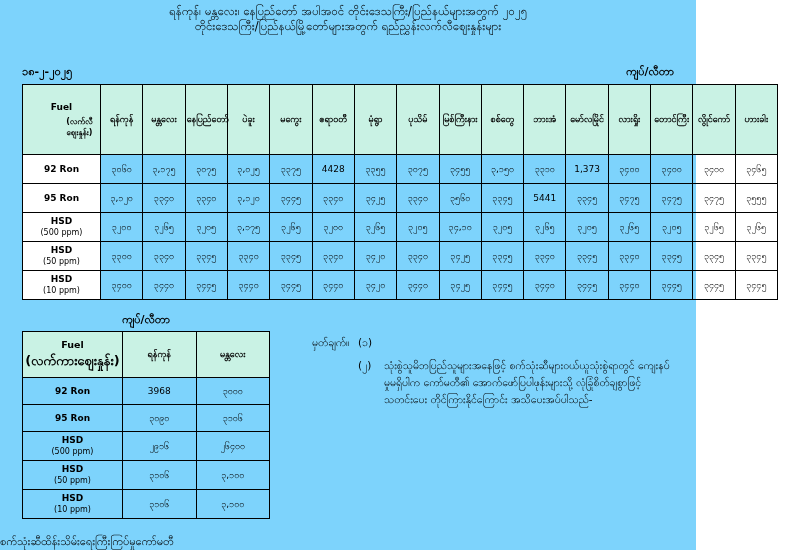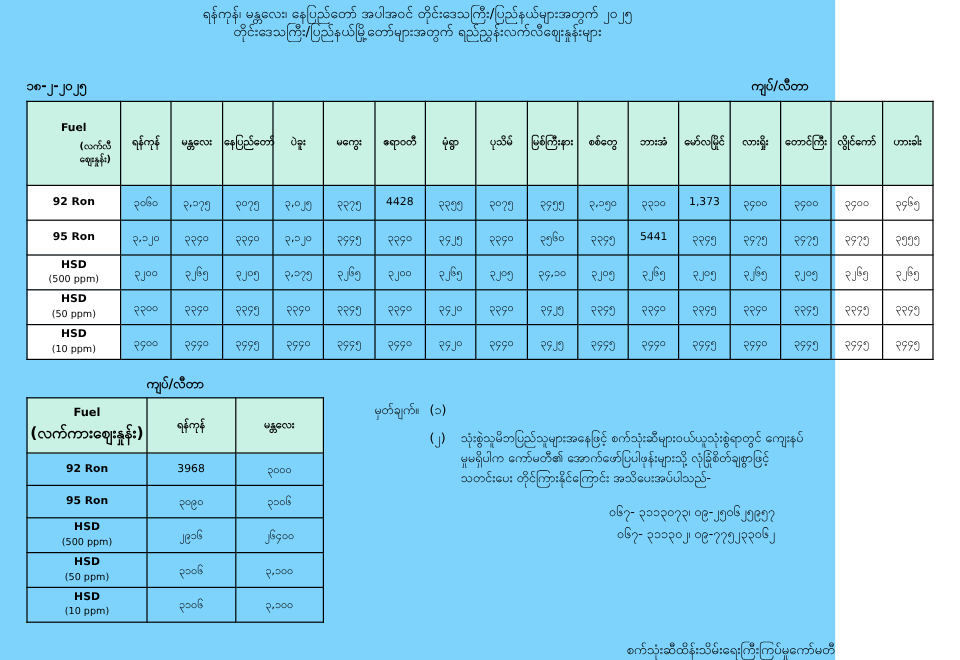--- a/index.html
+++ b/index.html
@@ -138,21 +138,21 @@
     text-align: right;
     font-size: 10.5px;
     line-height: 18px;
     padding-right: 28px;
   }
 
   .footer {
     position: absolute;
     bottom: 0px;
     width: 100%;
-    text-align: right;
+    text-align: left;
     font-size: 11px;
   }
 </style>
 </head>
 <body>
 
 <div class="page">
 
   <div class="hdr">
     <div class="hdr-line1">ရန်ကုန်၊ မန္တလေး၊ နေပြည်တော် အပါအဝင် တိုင်းဒေသကြီး/ပြည်နယ်များအတွက် ၂၀၂၅</div>
@@ -337,22 +337,18 @@
     <div class="lower-right">
       <div class="note-row">
         <div class="note-label">မှတ်ချက်။</div>
         <div class="note-num">(၁)</div>
       </div>
       <div class="note-row">
         <div class="note-label"></div>
         <div class="note-num">(၂)</div>
         <div class="note-text">သုံးစွဲသူမိဘပြည်သူများအနေဖြင့် စက်သုံးဆီများဝယ်ယူသုံးစွဲရာတွင် ကျေးနပ်မှုမရှိပါက ကော်မတီ၏ အောက်ဖော်ပြပါဖုန်းများသို့ လုံခြုံစိတ်ချစွာဖြင့် သတင်းပေး တိုင်ကြားနိုင်ကြောင်း အသိပေးအပ်ပါသည်-</div>
       </div>
-      <div class="phones">
-        <div>၀၆၇- ၃၁၁၃၀၇၃၊ ၀၉-၂၅၀၆၂၅၉၅၇</div>
-        <div>၀၆၇- ၃၁၁၃၀၂၊ ၀၉-၇၇၅၂၃၃၀၆၂</div>
-      </div>
     </div>
   </div>
 
   <div class="footer">စက်သုံးဆီထိန်းသိမ်းရေးကြီးကြပ်မှုကော်မတီ</div>
 
 </div>
 
 </body></html>

